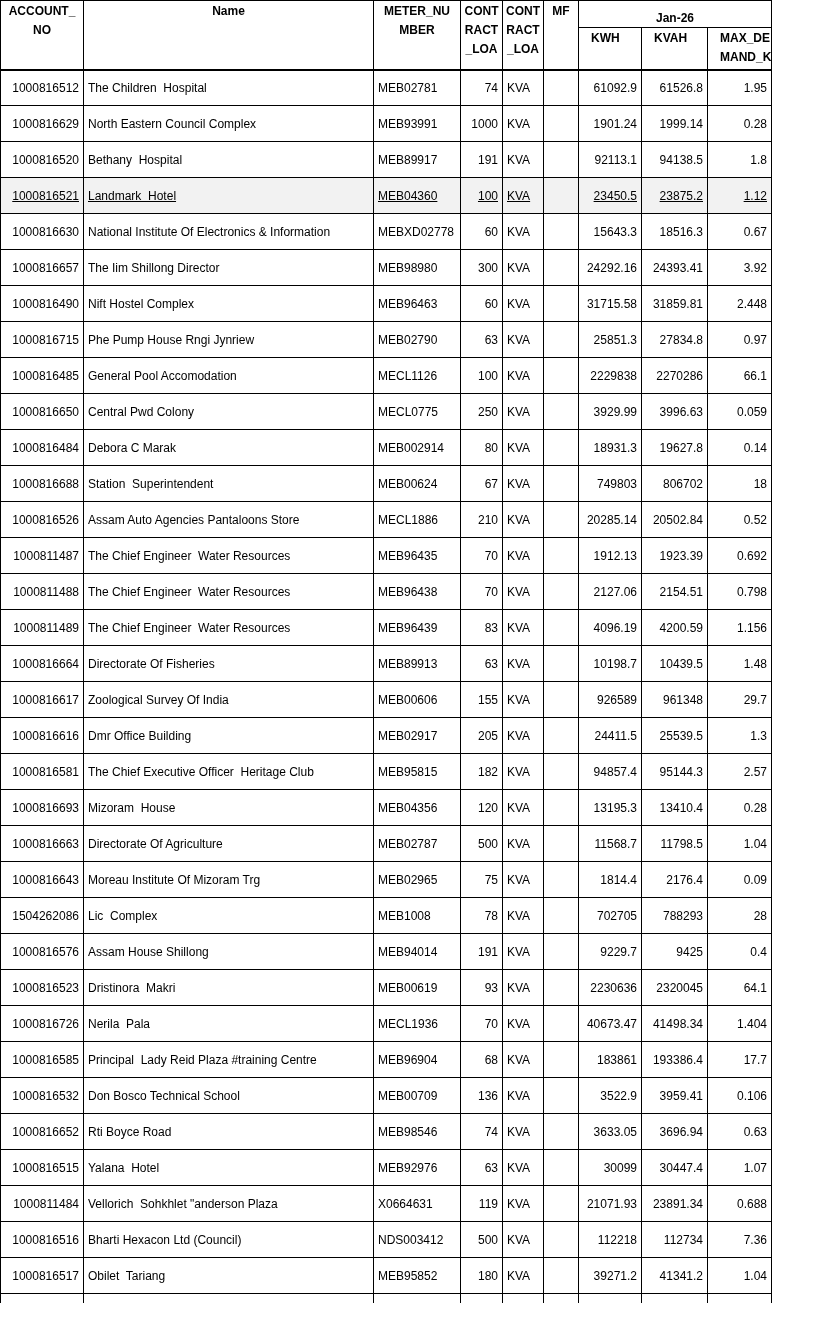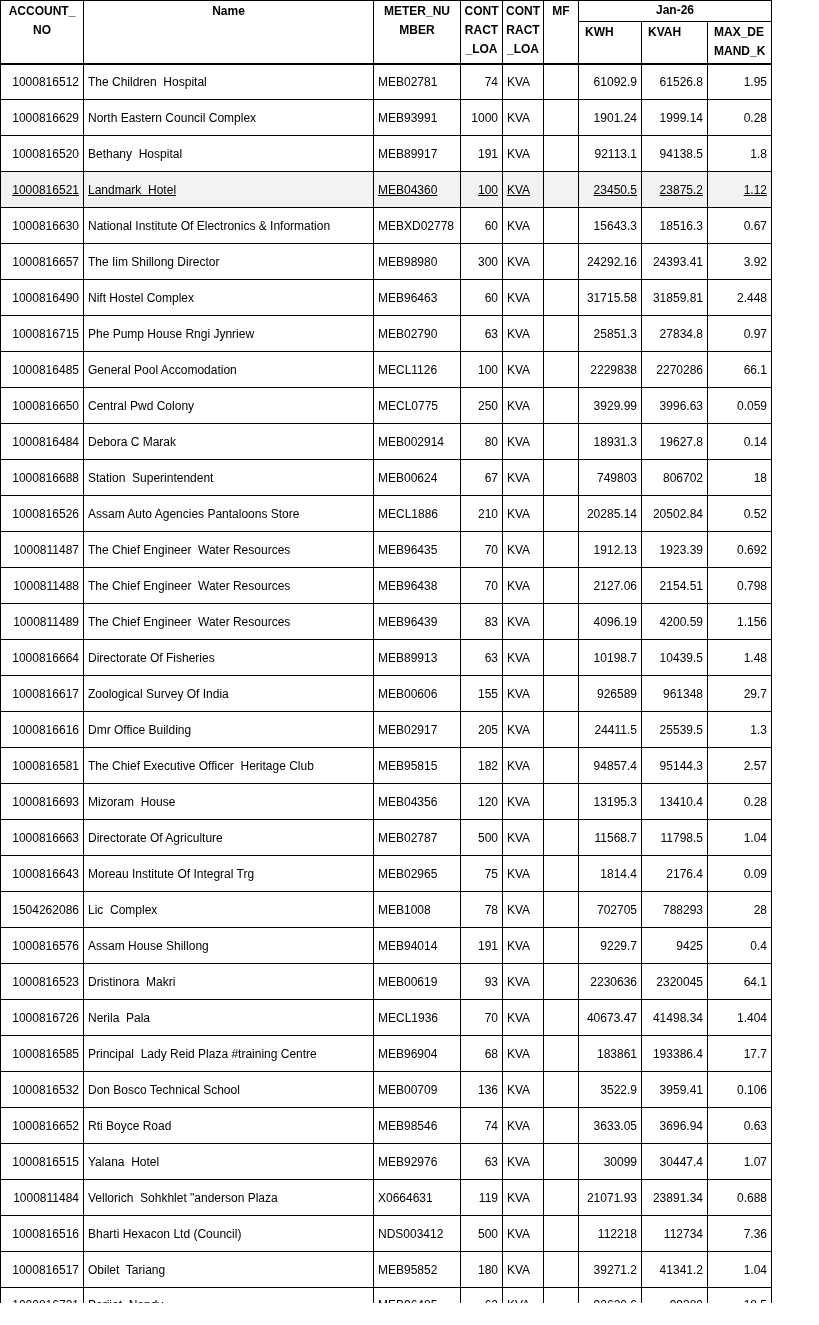--- a/index.html
+++ b/index.html
@@ -19,23 +19,23 @@
   th {
     font-weight: bold;
     font-size: 12px;
     vertical-align: top;
     white-space: pre-line;
     text-align: center;
     padding: 1px 2px 0 2px;
     line-height: 1.6;
     background: #fff;
   }
-  th.group { height: 21px; line-height: 18px; padding-top: 0; }
+  th.group { height: 21px; line-height: 18px; padding-top: 8px; }
   thead th[rowspan], thead tr.sub th { border-bottom: 2px solid #000; }
-  thead tr.sub th { height: 42px; text-align: left; padding-left: 6px; }
+  thead tr.sub th { height: 42px; text-align: left; padding-left: 12px; }
   td {
     height: 36px;
     font-size: 12px;
     vertical-align: middle;
     padding: 0 4px;
   }
   td.num { text-align: right; }
   td.txt { text-align: left; white-space: pre; }
   tr.highlight td { background: #f2f2f2; text-decoration: underline; }
 </style>
@@ -316,21 +316,21 @@
           <td class="txt">MEB02787</td>
           <td class="num">500</td>
           <td class="txt">KVA</td>
           <td class="txt"></td>
           <td class="num">11568.7</td>
           <td class="num">11798.5</td>
           <td class="num">1.04</td>
         </tr>
         <tr>
           <td class="num">1000816643</td>
-          <td class="txt">Moreau Institute Of Integral Trg</td>
+          <td class="txt">Moreau Institute Of Mizoram Trg</td>
           <td class="txt">MEB02965</td>
           <td class="num">75</td>
           <td class="txt">KVA</td>
           <td class="txt"></td>
           <td class="num">1814.4</td>
           <td class="num">2176.4</td>
           <td class="num">0.09</td>
         </tr>
         <tr>
           <td class="num">1504262086</td>

